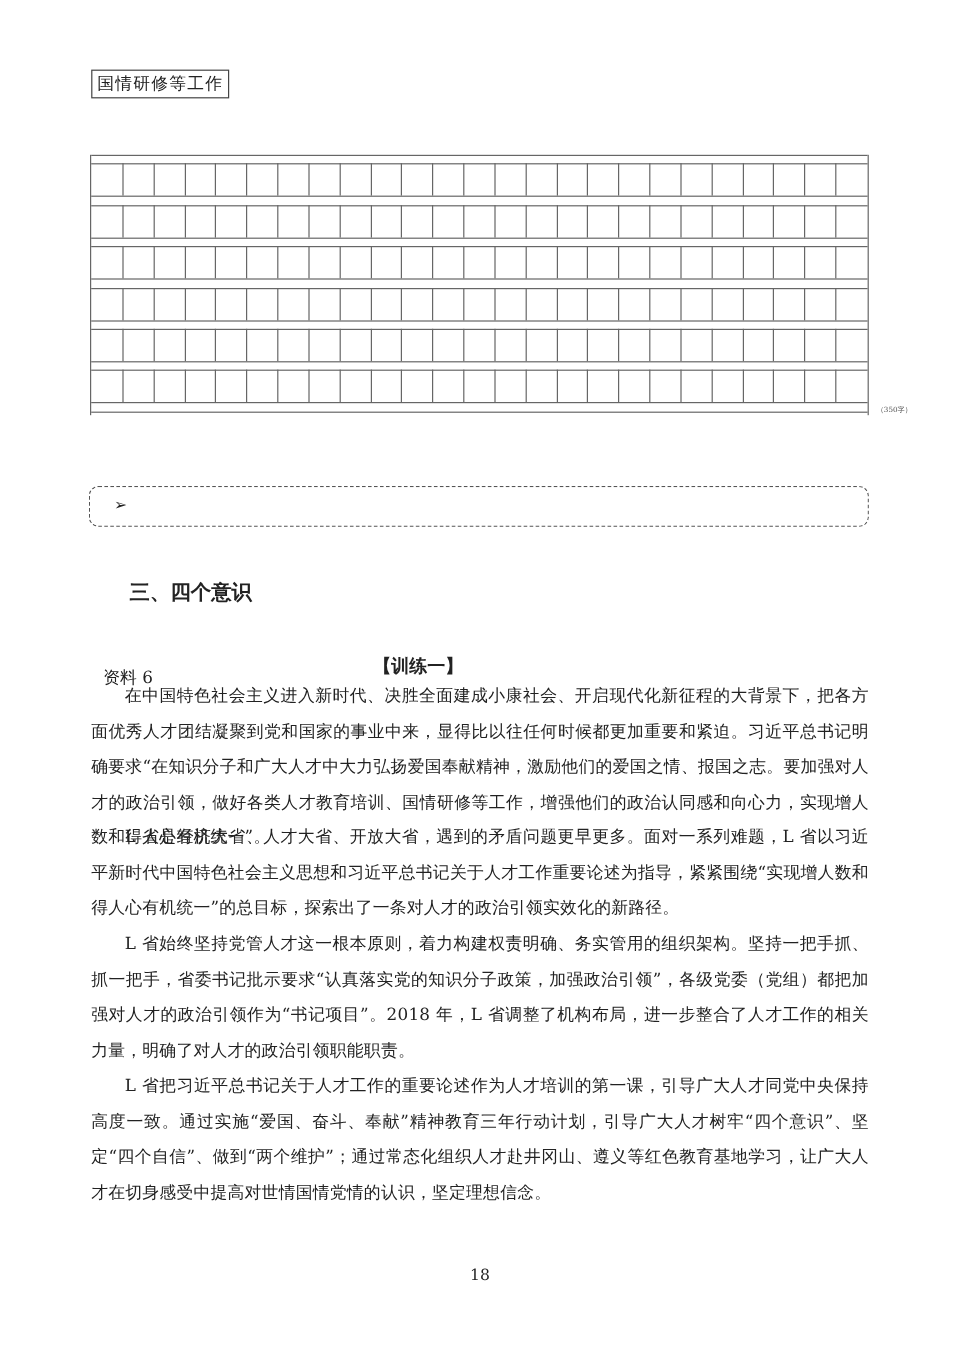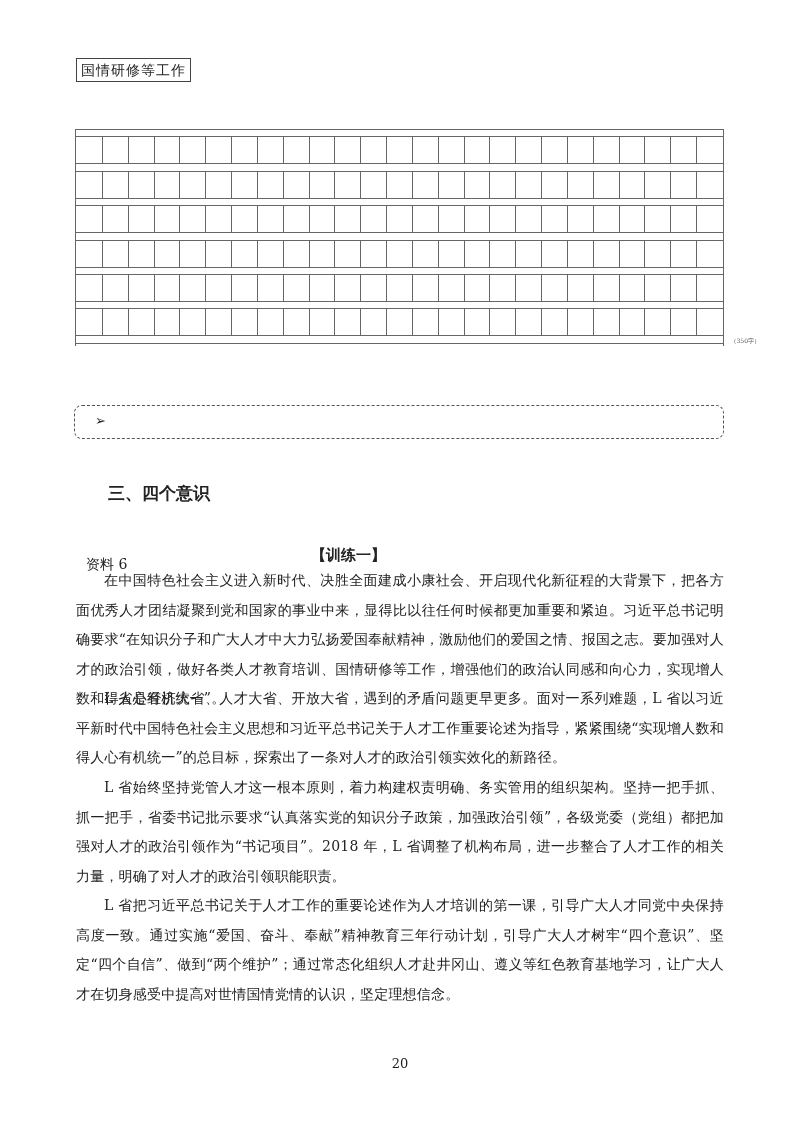--- a/index.html
+++ b/index.html
@@ -197,13 +197,13 @@
 
 <div class="section">三、四个意识</div>
 <div class="training">【训练一】</div>
 <div class="material">资料 6</div>
 
 <p class="para" style="top:566px;margin:0;">在中国特色社会主义进入新时代、决胜全面建成小康社会、开启现代化新征程的大背景下，把各方面优秀人才团结凝聚到党和国家的事业中来，显得比以往任何时候都更加重要和紧迫。习近平总书记明确要求“在知识分子和广大人才中大力弘扬爱国奉献精神，激励他们的爱国之情、报国之志。要加强对人才的政治引领，做好各类人才教育培训、国情研修等工作，增强他们的政治认同感和向心力，实现增人数和得人心有机统一”。</p>
 <p class="para" style="top:684px;margin:0;">L 省是经济大省、人才大省、开放大省，遇到的矛盾问题更早更多。面对一系列难题，L 省以习近平新时代中国特色社会主义思想和习近平总书记关于人才工作重要论述为指导，紧紧围绕“实现增人数和得人心有机统一”的总目标，探索出了一条对人才的政治引领实效化的新路径。</p>
 <p class="para" style="top:773px;margin:0;">L 省始终坚持党管人才这一根本原则，着力构建权责明确、务实管用的组织架构。坚持一把手抓、抓一把手，省委书记批示要求“认真落实党的知识分子政策，加强政治引领”，各级党委（党组）都把加强对人才的政治引领作为“书记项目”。2018 年，L 省调整了机构布局，进一步整合了人才工作的相关力量，明确了对人才的政治引领职能职责。</p>
 <p class="para" style="top:891px;margin:0;">L 省把习近平总书记关于人才工作的重要论述作为人才培训的第一课，引导广大人才同党中央保持高度一致。通过实施“爱国、奋斗、奉献”精神教育三年行动计划，引导广大人才树牢“四个意识”、坚定“四个自信”、做到“两个维护”；通过常态化组织人才赴井冈山、遵义等红色教育基地学习，让广大人才在切身感受中提高对世情国情党情的认识，坚定理想信念。</p>
 
-<div class="pageno">20</div>
+<div class="pageno">18</div>
 
 </body></html>

